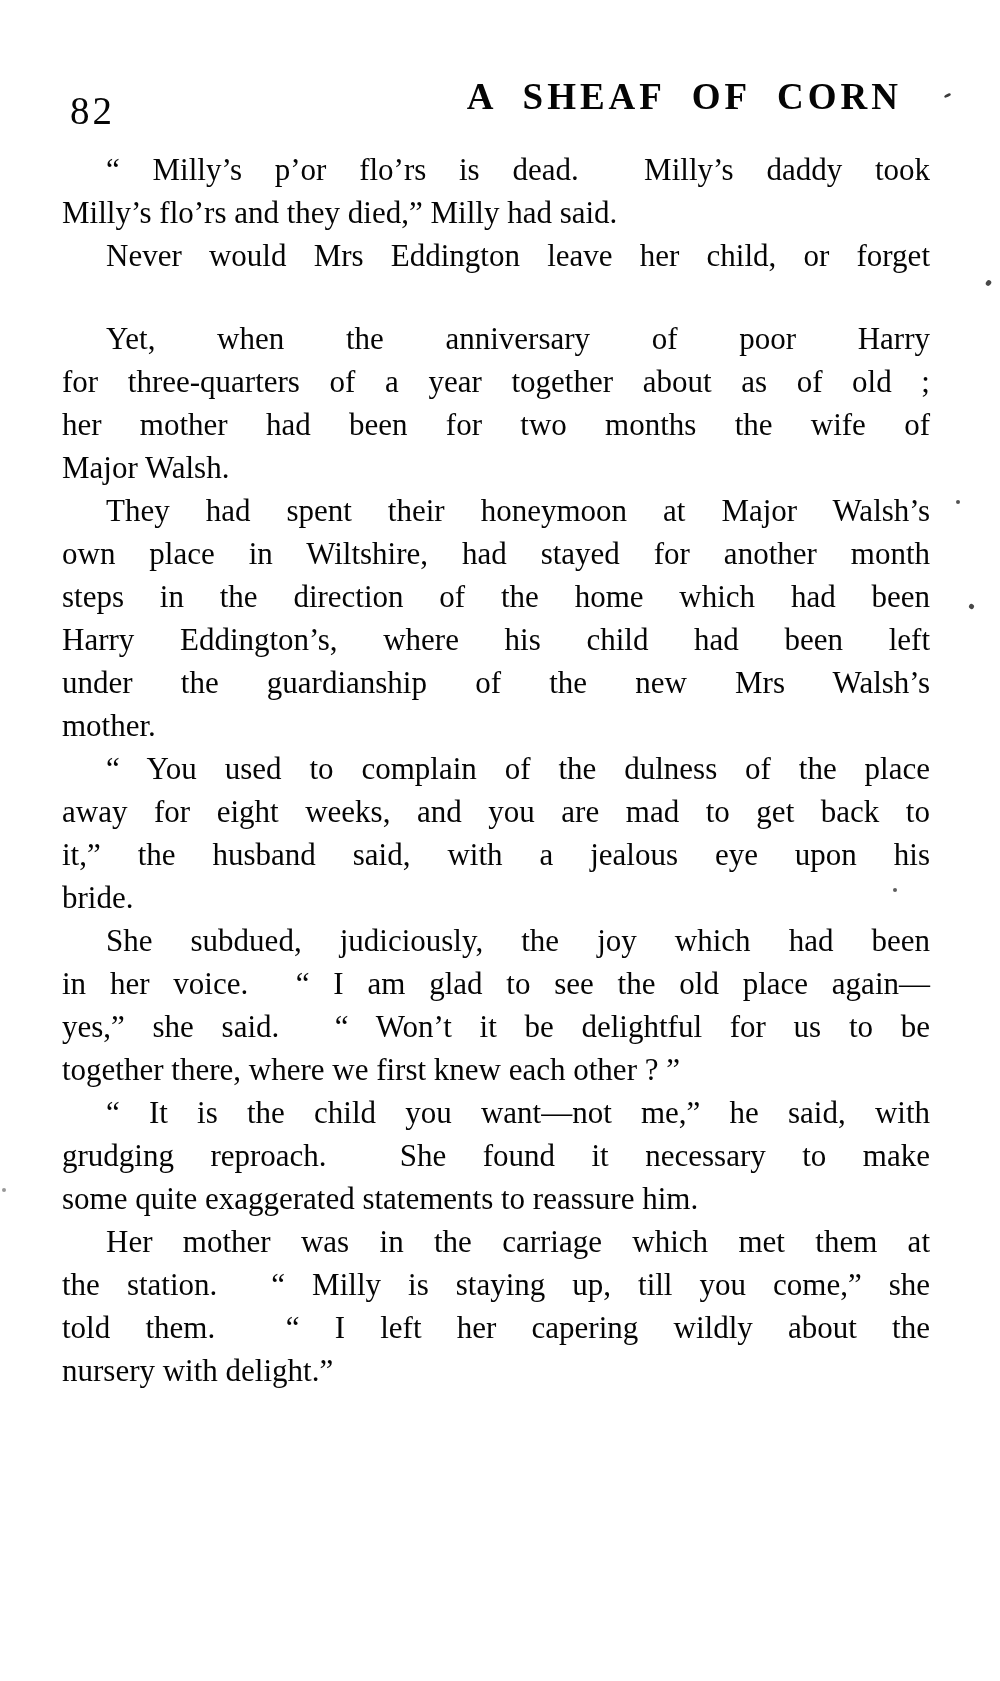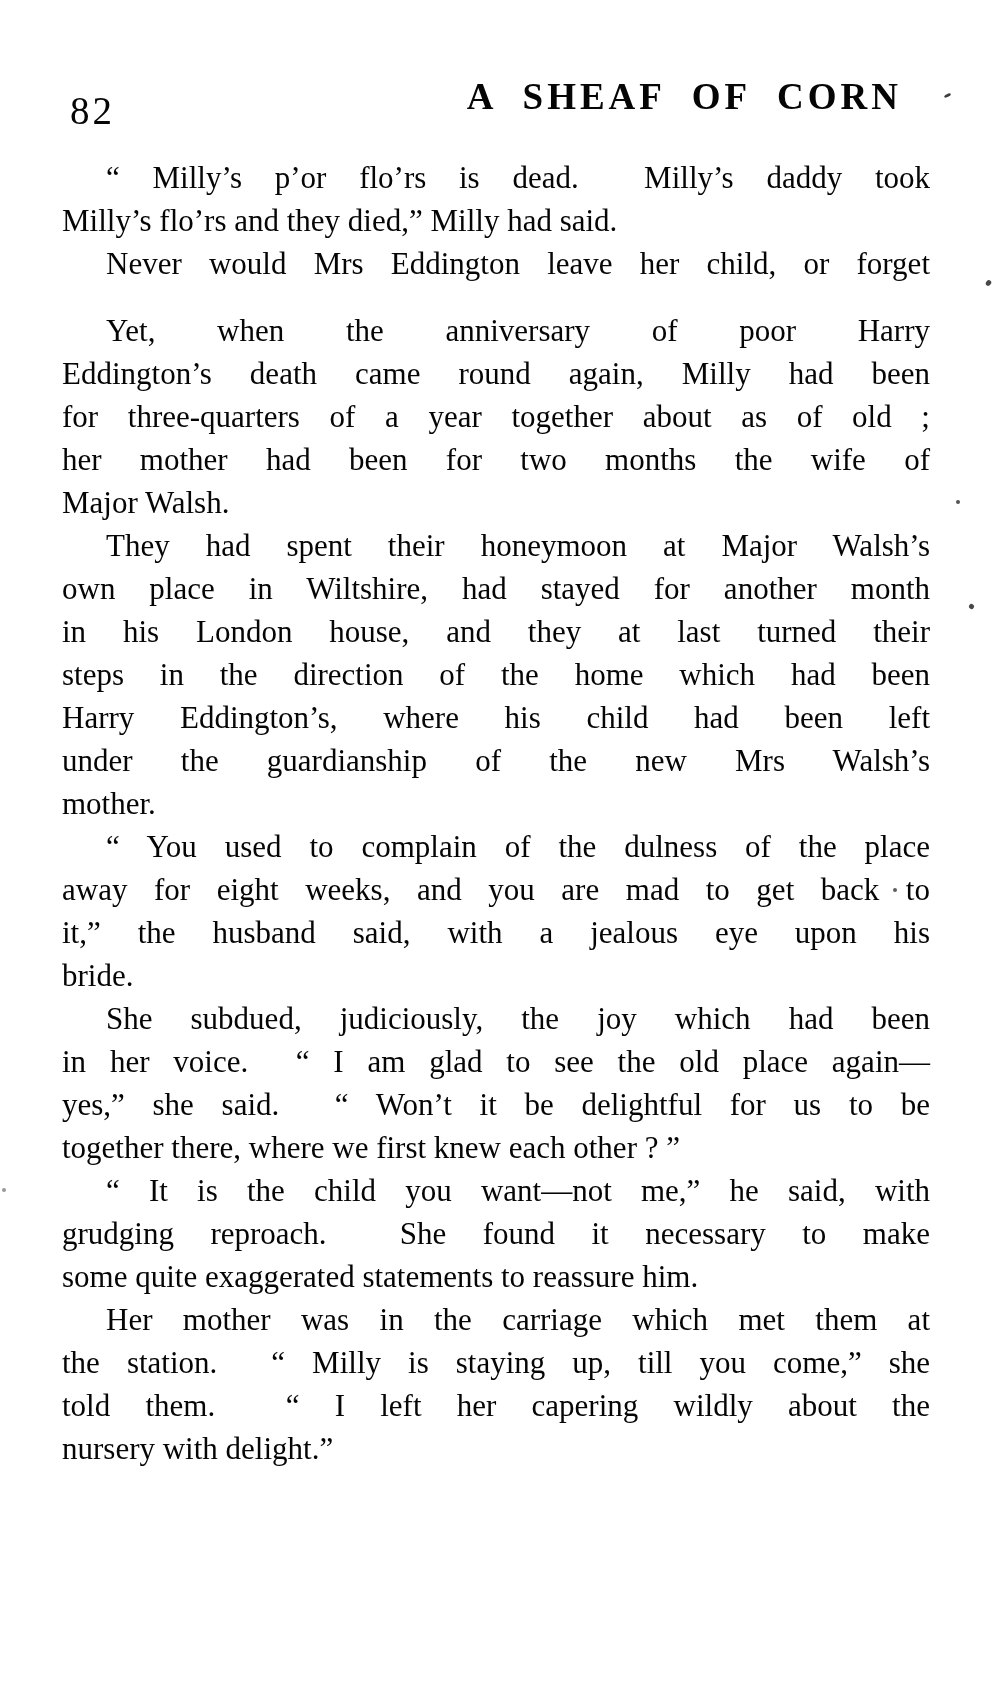--- a/index.html
+++ b/index.html
@@ -42,26 +42,26 @@
     font-size: 37px;
     font-weight: bold;
     letter-spacing: 4px;
     word-spacing: 14px;
     line-height: 42px;
     white-space: nowrap;
   }
   
   .text-block {
     position: absolute;
-    top: 156px;
+    top: 148px;
     left: 62px;
     width: 868px;
   }
   .para { margin: 0; }
-  .para.section-break { margin-top: 24px; }
+  .para.section-break { margin-top: 40px; }
   .line {
     height: 43px;
     line-height: 43px;
     font-size: 31px;
     white-space: normal;
   }
   .line.justify {
     text-align: justify;
     text-align-last: justify;
   }
@@ -92,29 +92,27 @@
   <div class="text-block">
       <div class="para">
         <div class="line justify indent">“ Milly’s p’or flo’rs is dead.&nbsp; Milly’s daddy took</div>
         <div class="line">Milly’s flo’rs and they died,” Milly had said.</div>
       </div>
       <div class="para">
         <div class="line justify indent">Never would Mrs Eddington leave her child, or forget</div>
       </div>
       <div class="para section-break">
         <div class="line justify indent">Yet, when the anniversary of poor Harry</div>
-        <div class="line justify">Eddington’s death came round again, Milly had been</div>
         <div class="line justify">for three-quarters of a year together about as of old ;</div>
         <div class="line justify">her mother had been for two months the wife of</div>
         <div class="line">Major Walsh.</div>
       </div>
       <div class="para">
         <div class="line justify indent">They had spent their honeymoon at Major Walsh’s</div>
         <div class="line justify">own place in Wiltshire, had stayed for another month</div>
-        <div class="line justify">in his London house, and they at last turned their</div>
         <div class="line justify">steps in the direction of the home which had been</div>
         <div class="line justify">Harry Eddington’s, where his child had been left</div>
         <div class="line justify">under the guardianship of the new Mrs Walsh’s</div>
         <div class="line">mother.</div>
       </div>
       <div class="para">
         <div class="line justify indent">“ You used to complain of the dulness of the place</div>
         <div class="line justify">away for eight weeks, and you are mad to get back to</div>
         <div class="line justify">it,” the husband said, with a jealous eye upon his</div>
         <div class="line">bride.</div>

